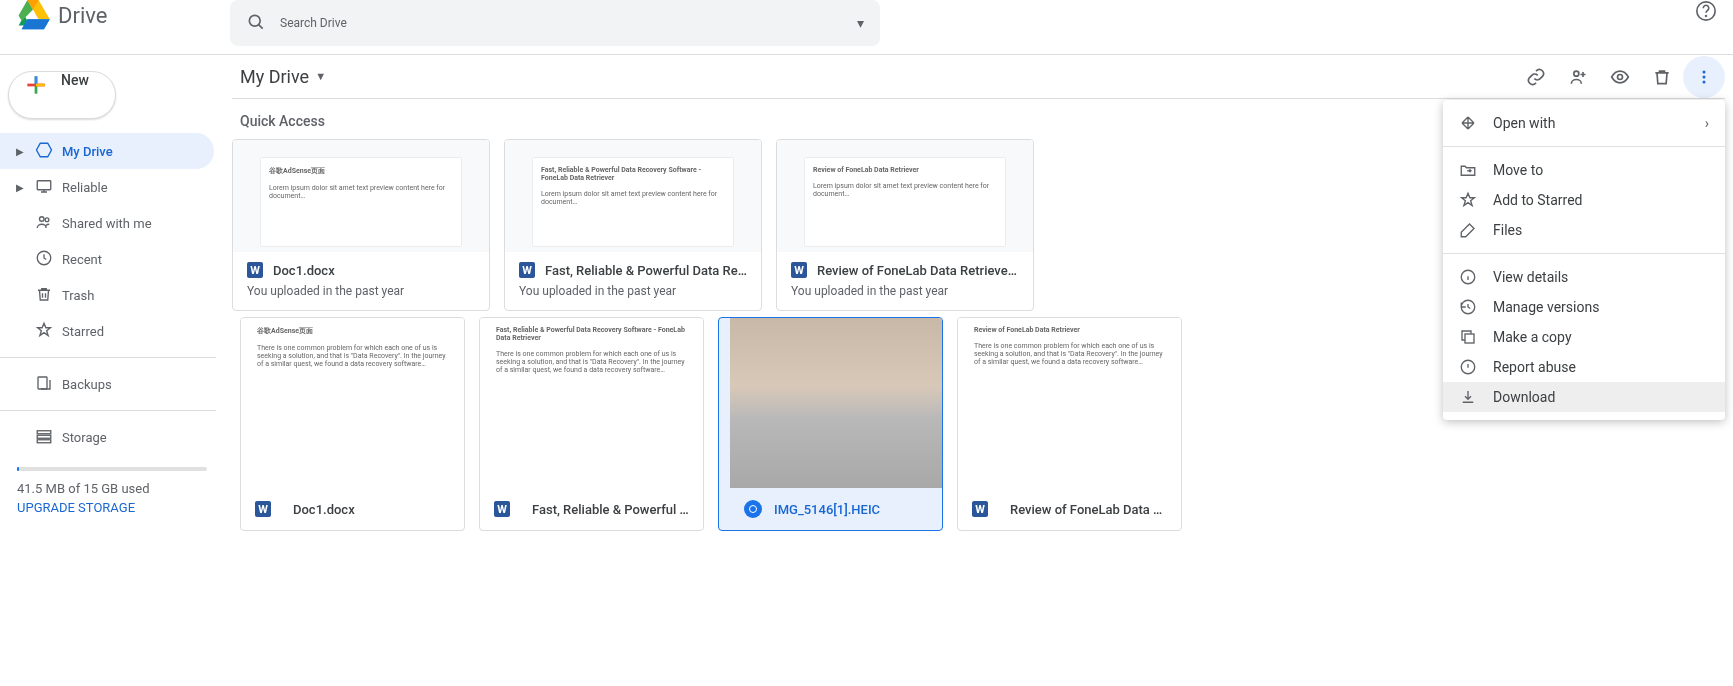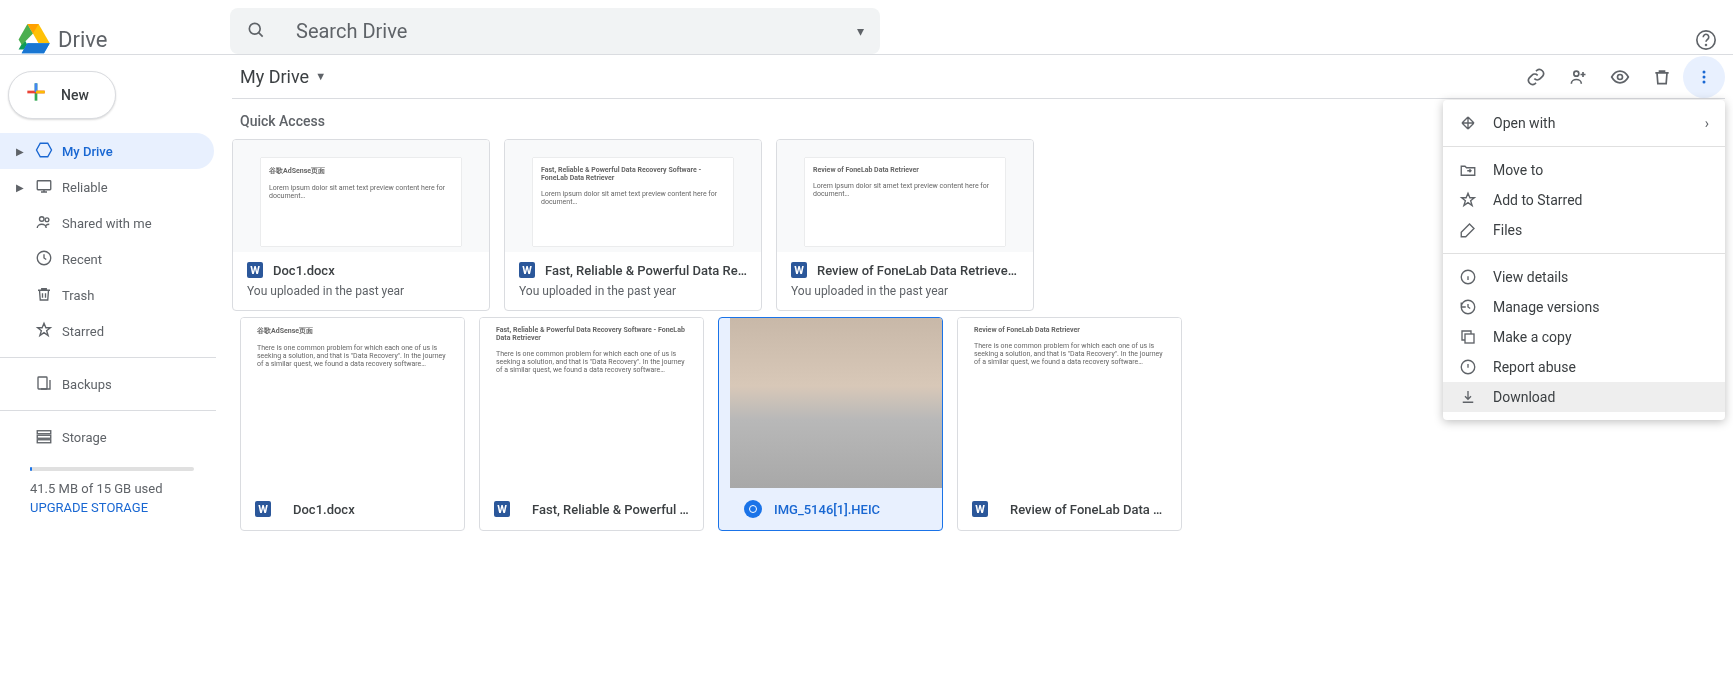--- a/index.html
+++ b/index.html
@@ -1,51 +1,51 @@
 <!DOCTYPE html>
 <html><head>
 <meta charset="utf-8">
 <style>
   * { box-sizing: border-box; margin: 0; padding: 0; }
   body { font-family: Roboto, Arial, sans-serif; font-size: 14px; color: #3c4043; background: #fff; width: 1733px; }
   
   
-  .header { display: flex; align-items: flex-end; height: 55px; border-bottom: 1px solid #dadce0; padding: 0 16px; }
+  .header { display: flex; align-items: flex-start; height: 55px; border-bottom: 1px solid #dadce0; padding: 0 16px; }
   .logo-area { display: flex; align-items: center; width: 214px; }
   .logo-icon { width: 34px; height: 30px; margin-right: 8px; }
   .logo-text { font-size: 22px; color: #5f6368; }
   .search-wrap { flex: 0 0 auto; }
   .search-bar { display: flex; align-items: center; background: #f1f3f4; border-radius: 8px; width: 650px; height: 46px; padding: 0 16px; }
   .search-icon-l { color: #5f6368; }
-  .search-text { flex: 1; margin-left: 30px; font-size: 20px; color: #5f6368; }
+  .search-text { flex: 1; margin-left: 14px; font-size: 12px; color: #5f6368; }
   .search-caret { color: #5f6368; }
   .header-right { margin-left: auto; display: flex; align-items: center; }
   .help-btn { color: #5f6368; cursor: pointer; }
   
   
   .layout { display: flex; }
   .sidebar { width: 224px; flex-shrink: 0; padding-top: 10px; }
   .main { flex: 1; padding: 0 8px 0 8px; }
   
   
-  .new-btn { display: flex; align-items: center; background: #fff; border: 1px solid #dadce0; border-radius: 24px; height: 48px; padding: 0 24px 0 14px; margin: 6px 0 14px 8px; box-shadow: 0 1px 2px rgba(0,0,0,0.15); width: 108px; }
+  .new-btn { display: flex; background: #fff; border: 1px solid #dadce0; border-radius: 24px; height: 48px; padding: 0 24px 0 14px; margin: 6px 0 14px 8px; box-shadow: 0 1px 2px rgba(0,0,0,0.15); width: 108px; }
   .new-plus { font-size: 24px; margin-right: 12px; }
   .new-text { font-size: 14px; font-weight: 500; }
   
   .nav-item { display: flex; align-items: center; height: 36px; padding-left: 16px; border-radius: 0 18px 18px 0; margin-right: 10px; color: #5f6368; cursor: pointer; }
   .nav-item.active { background: #e8f0fe; color: #1967d2; font-weight: 500; }
   .nav-caret { width: 10px; color: #5f6368; font-size: 10px; }
   .nav-icon-box { width: 36px; display: flex; justify-content: center; align-items: center; }
   .nav-icon { color: #5f6368; }
   .nav-item.active .nav-icon svg path, .nav-item.active .nav-icon svg rect { stroke: #1967d2; }
   .nav-item.no-caret { padding-left: 26px; }
   .nav-label { font-size: 13px; }
   
   .sidebar-divider { border-top: 1px solid #dadce0; margin: 8px 0; width: 216px; }
-  .storage-block { padding: 4px 30px; font-size: 13px; color: #5f6368; }
+  .storage-block { padding: 4px 17px; font-size: 13px; color: #5f6368; }
   .storage-bar { height: 4px; background: #e0e0e0; border-radius: 2px; margin: 8px 0 10px; position: relative; }
   .storage-bar-fill { position: absolute; height: 100%; background: #1a73e8; border-radius: 2px; width: 1%; }
   .storage-used { margin-bottom: 4px; }
   .upgrade-link { color: #1967d2; font-size: 13px; cursor: pointer; }
   
   
   .toolbar { display: flex; align-items: center; height: 44px; border-bottom: 1px solid #dadce0; }
   .breadcrumb { display: flex; align-items: center; font-size: 18px; color: #3c4043; padding-left: 8px; cursor: pointer; }
   .bc-caret { margin-left: 6px; color: #5f6368; font-size: 11px; }
   .toolbar-actions { margin-left: auto; display: flex; align-items: center; }

